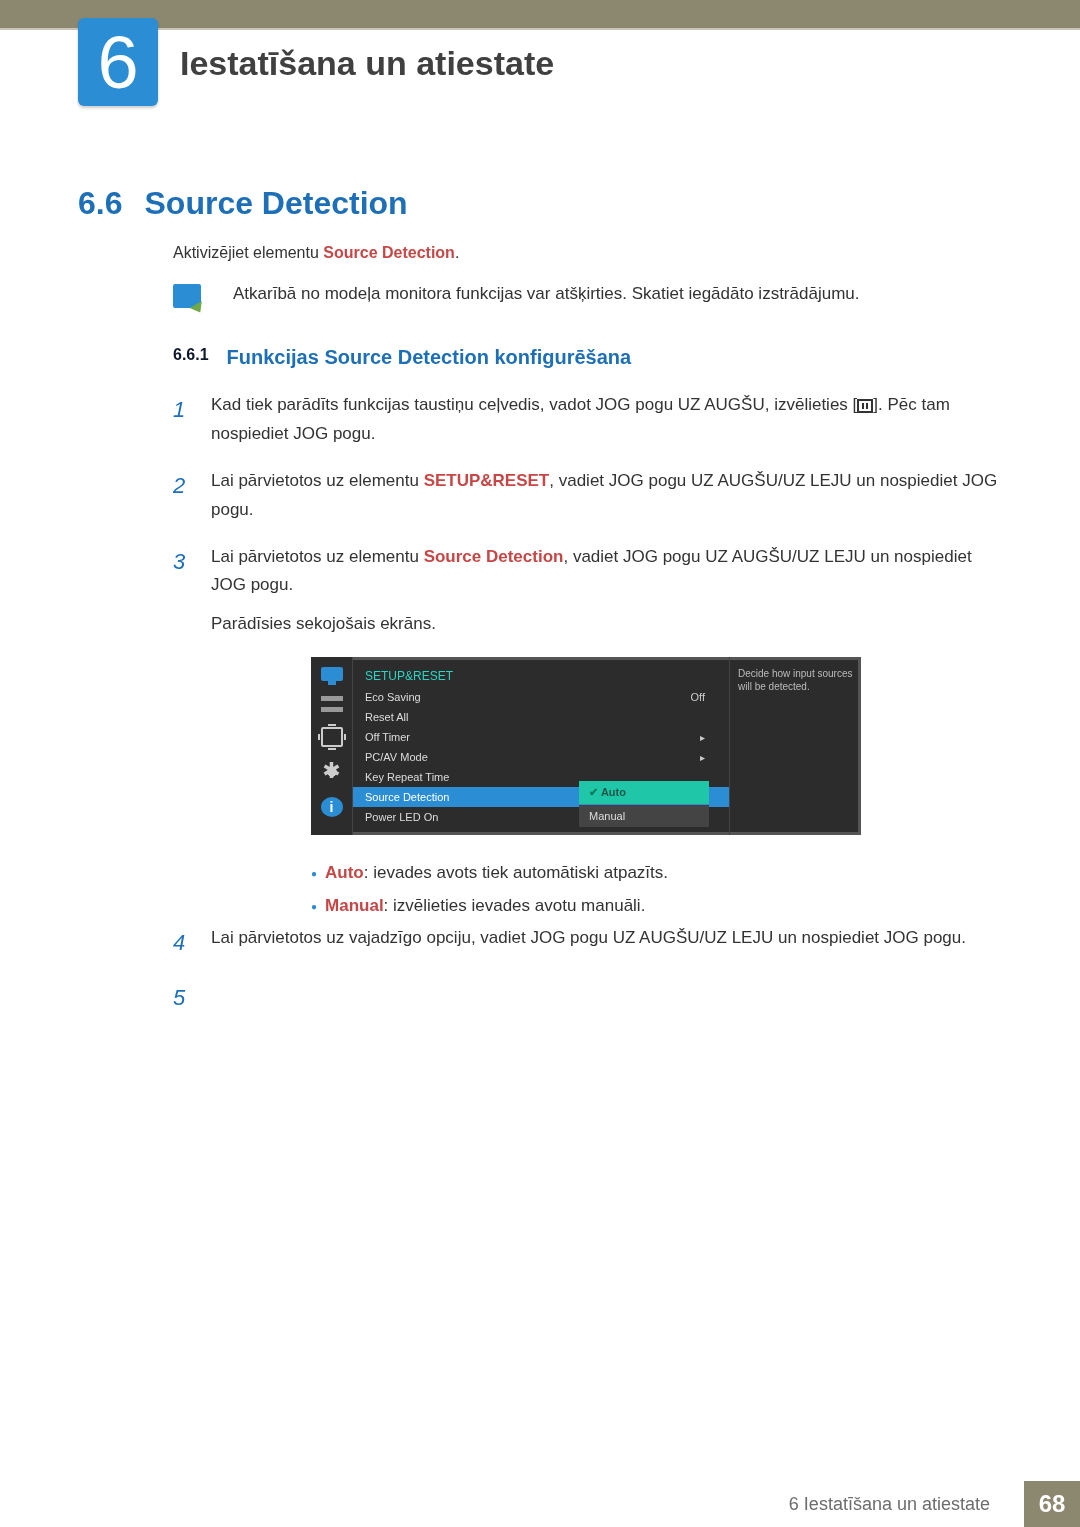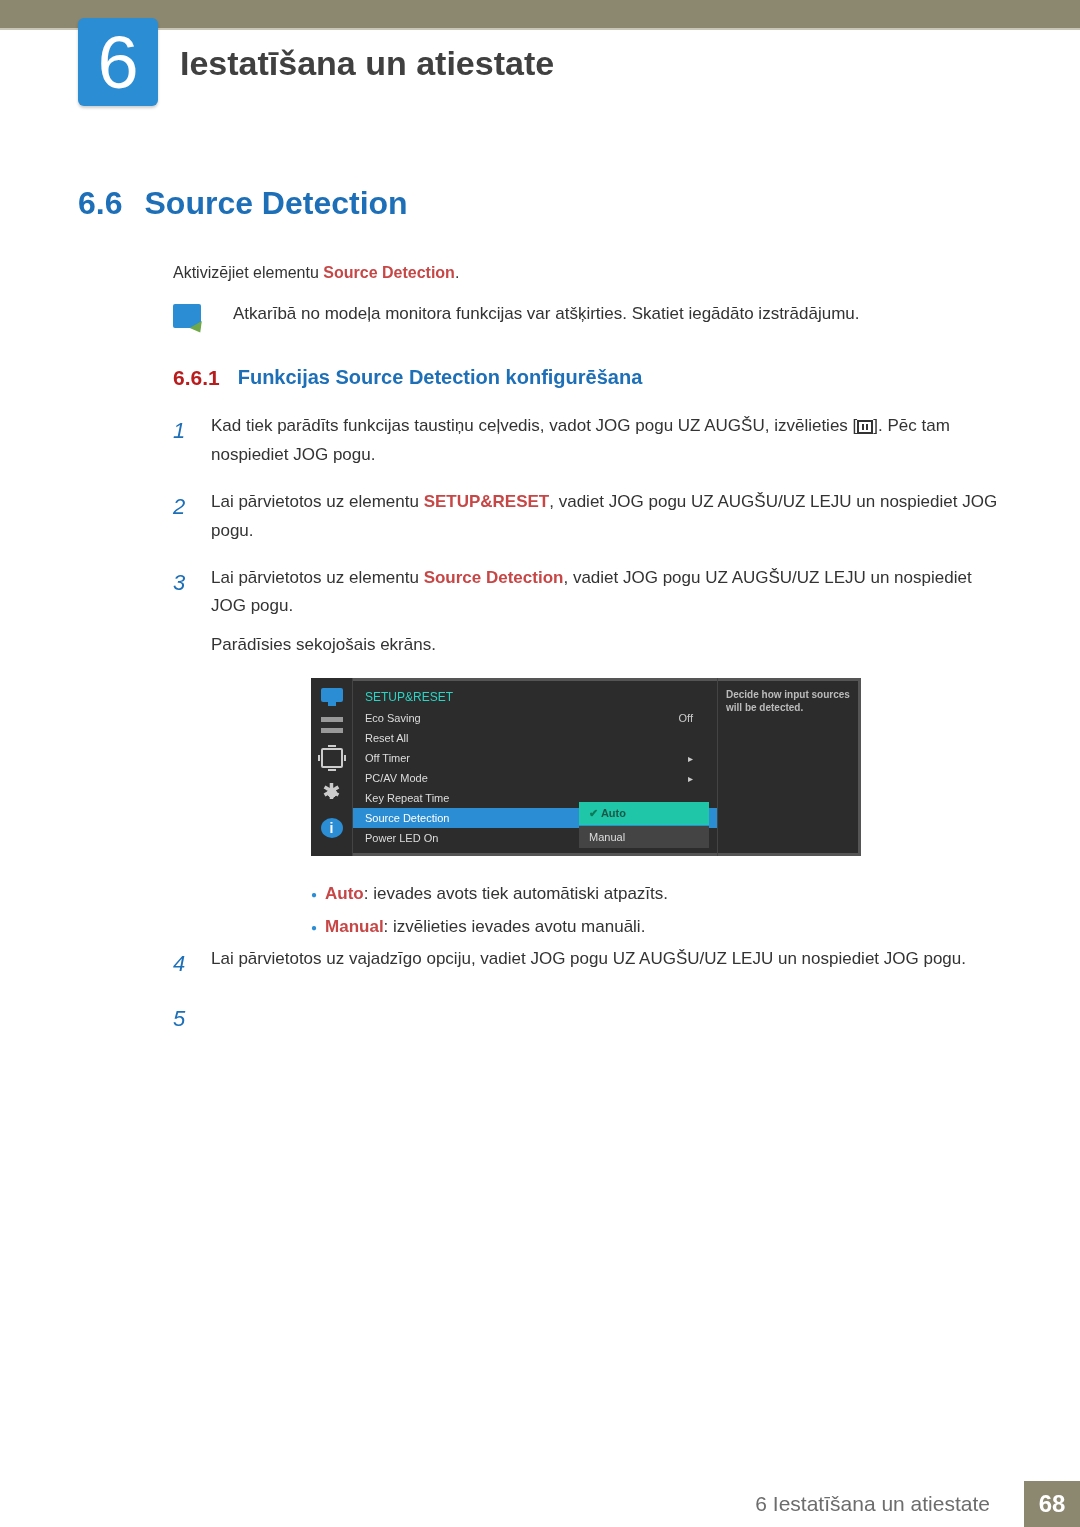--- a/index.html
+++ b/index.html
@@ -2,30 +2,30 @@
 <html><head>
 <meta charset="utf-8">
 <style>
 * { margin:0; padding:0; box-sizing:border-box; }
 body { font-family: Arial, Helvetica, sans-serif; background:#fff; width:1080px; height:1527px; position:relative; color:#333; }
 .top-bar { position:absolute; top:0; left:0; right:0; height:28px; background:#8c886f; }
 .top-bar::after { content:""; position:absolute; bottom:-2px; left:0; right:0; height:2px; background:#c9c6b8; }
 .chapter-badge { position:absolute; top:18px; left:78px; width:80px; height:88px; background:#2b8dd4; border-radius:6px; box-shadow:0 2px 3px rgba(0,0,0,0.2); color:#fff; font-size:74px; font-weight:300; text-align:center; line-height:90px; }
 .chapter-title { position:absolute; top:44px; left:180px; font-size:34px; font-weight:bold; color:#404040; }
 .content { position:absolute; top:185px; left:78px; right:70px; }
-.section-row { display:flex; gap:22px; margin-bottom:42px; }
+.section-row { display:flex; gap:22px; margin-bottom:22px; }
 .section-num { color:#1d6fb8; font-size:32px; font-weight:bold; }
 .section-title { color:#1d6fb8; font-size:32px; font-weight:bold; }
 .intro { margin-left:95px; font-size:16px; margin-bottom:22px; }
 .intro .kw1 { color:#c74646; font-weight:bold; }
 .note-row { margin-left:95px; display:flex; gap:32px; font-size:17px; margin-bottom:38px; align-items:flex-start; }
 .note-icon { width:28px; height:24px; background:#2b8dd4; border-radius:2px; position:relative; flex-shrink:0; }
 .note-icon::before { content:""; position:absolute; bottom:-5px; right:-4px; width:0; height:0; border-left:7px solid transparent; border-right:7px solid transparent; border-top:9px solid #6ea848; transform:rotate(-30deg); }
 .subsection { margin-left:95px; display:flex; gap:18px; margin-bottom:22px; }
-.sub-num { color:#b91c1c; font-size:21px; font-weight:bold; }
+.sub-num { color:#0f172a; font-size:16px; font-weight:bold; }
 .sub-title { color:#1d6fb8; font-size:20px; font-weight:bold; }
 .steps { margin-left:95px; }
 .step { display:flex; gap:18px; font-size:17px; line-height:1.7; margin-bottom:18px; }
 .step-num { color:#1d6fb8; font-style:italic; font-size:22px; min-width:20px; }
 .step-body .kw1 { color:#c74646; font-weight:bold; }
 .step-body .bold { font-weight:bold; }
 .menu-icon { display:inline-block; width:16px; height:14px; border:2px solid #333; position:relative; vertical-align:middle; }
 .menu-icon::before { content:""; position:absolute; left:3px; right:3px; top:2px; bottom:2px; border-left:2px solid #333; border-right:2px solid #333; }
 .osd-wrap { margin:8px 0 22px 138px; }
 .osd { width:550px; background:#2c2c2c; box-shadow:0 0 0 3px #555 inset; display:flex; font-size:12px; color:#ddd; }
@@ -42,31 +42,31 @@
 .osd-sb-icon.gear { border:none; background:radial-gradient(circle,#ccc 30%,transparent 32%); height:22px; position:relative;}
 .osd-sb-icon.gear::before{content:"✱";position:absolute;inset:0;color:#ccc;font-size:22px;text-align:center;line-height:20px;}
 .osd-sb-icon.info { border:none; background:#2b8dd4; border-radius:50%; height:20px; text-align:center; color:#fff; font-weight:bold; line-height:20px; font-size:14px;}
 .osd-main { flex:1; padding:8px 0 8px 0; }
 .osd-header { color:#2bd4c4; font-size:12px; padding:4px 12px; }
 .osd-row { display:flex; align-items:center; padding:4px 12px; font-size:11px; color:#ddd; }
 .osd-row .lbl { flex:1; }
 .osd-row .val { color:#ccc; font-size:11px; padding-right:12px; }
 .osd-row .arrow { color:#ccc; font-size:10px; padding-right:12px; }
 .osd-row.hi { background:#2b8dd4; color:#fff; }
-.osd-right-col { width:144px; border-left:1px solid #444; padding:10px 8px; font-size:10px; color:#bbb; line-height:1.3;font-weight:bold; }
+.osd-right-col { width:132px; border-left:1px solid #444; padding:10px 8px; font-size:10px; color:#bbb; line-height:1.3; }
 .osd-submenu { position:relative; margin-left:226px; margin-top:-46px; width:130px; }
 .sub-opt { padding:5px 10px; font-size:11px; }
 .sub-opt.sel { background:#1fc7a8; color:#1b5848; font-weight:bold; }
 .sub-opt.sel::before{content:"✔ "; color:#0e7a5a;}
 .sub-opt.nosel { background:#444; color:#ddd; margin-top:1px; }
 .bullets { margin-left:138px; font-size:17px; line-height:1.9; margin-bottom:2px; }
 .bullets .dot { color:#2b8dd4; font-size:10px; vertical-align:middle; padding-right:8px; }
 .bullets .kw1 { color:#c74646; font-weight:bold; }
 .footer { position:absolute; bottom:0; right:0; display:flex; align-items:center; }
-.footer-text { font-size:21px; color:#6d6d6d; padding-right:6px; }
+.footer-text { font-size:18px; color:#6d6d6d; padding-right:6px; }
 .footer-badge { width:56px; height:46px; background:#8c886f; color:#fff; font-size:24px; font-weight:bold; text-align:center; line-height:46px;margin-left:28px; }
 </style>
 </head>
 <body>
 
 <div class="top-bar"></div>
 <div class="chapter-badge">6</div>
 <div class="chapter-title">Iestatīšana un atiestate</div>
 
 <div class="content">

